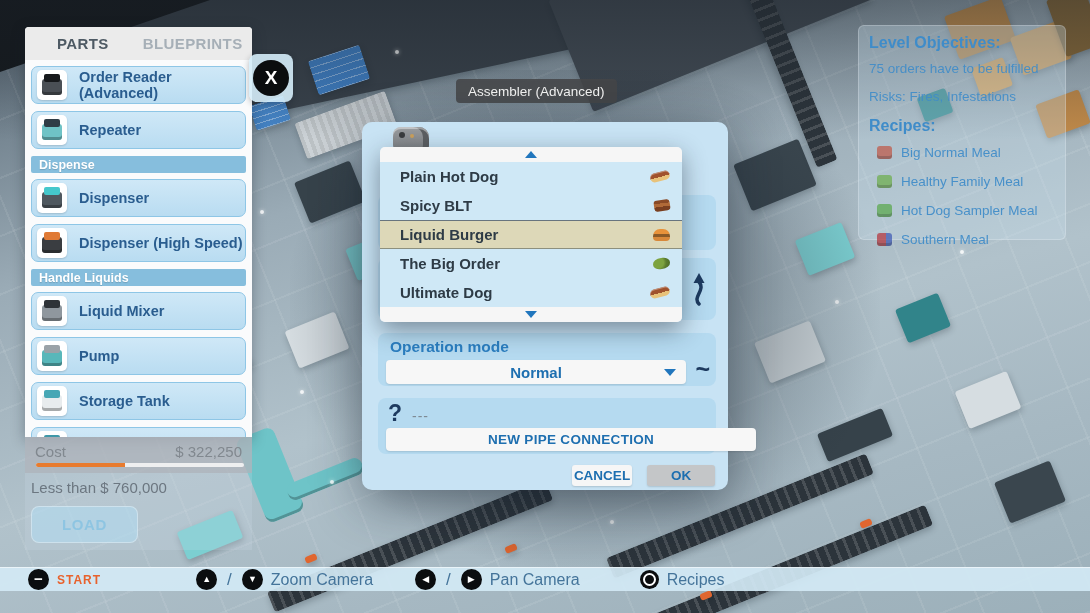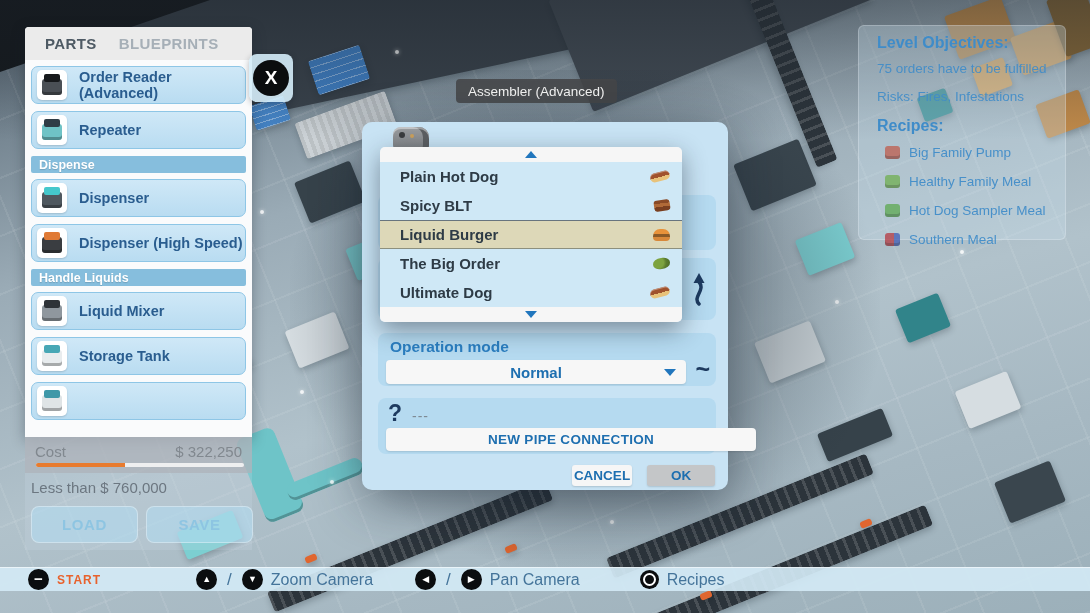--- a/index.html
+++ b/index.html
@@ -18,21 +18,21 @@
   .dot{position:absolute;width:4px;height:4px;border-radius:50%;background:rgba(255,255,255,.85);box-shadow:0 0 4px rgba(255,255,255,.7);}
   .wedge{position:absolute;left:0;top:0;width:210px;height:72px;background:#15191d;clip-path:polygon(0 0,100% 0,0 100%);}
   .topband{position:absolute;left:0;top:0;width:100%;height:140px;background:linear-gradient(180deg,rgba(25,32,40,.42),rgba(25,32,40,0));pointer-events:none;}
   .dialog-shadow{position:absolute;left:290px;top:70px;width:590px;height:500px;pointer-events:none;
     background:radial-gradient(ellipse at 50% 48%,rgba(30,42,54,.48) 0%,rgba(30,42,54,.26) 45%,rgba(30,42,54,0) 72%);}
 
   
   .parts-panel{position:absolute;left:25px;top:27px;width:227px;height:410px;background:#fafbfc;
     border-radius:4px 4px 0 0;overflow:hidden;box-shadow:0 4px 14px rgba(20,30,40,.35);}
   .tabbar{height:33px;background:#ebebeb;display:flex;align-items:center;gap:22px;padding:0 20px;}
-  .tab{font-size:15px;font-weight:bold;letter-spacing:.4px;cursor:default;}
+  .tab{font-size:15px;font-weight:bold;letter-spacing:.4px;cursor:default;margin-left:12px;}
   .tab.active{color:#4e5a64;}
   .tab.inactive{color:#a6afb7;}
   .plist{padding:6px 6px 0 6px;}
   .pitem{height:38px;margin-bottom:7px;border:1.5px solid #8ec6e6;border-radius:7px;
     background:linear-gradient(180deg,#cfe8f7,#b9dcf1);display:flex;align-items:center;padding-left:5px;}
   .pitem .lbl{margin-left:12px;font-size:14.5px;font-weight:600;color:#2a5d8f;}
   .phead{height:17px;margin:5px 0 6px 0;background:#86bedd;border-radius:2px;display:flex;align-items:center;
     padding-left:8px;font-size:12.5px;font-weight:bold;color:#fff;text-shadow:0 1px 1px rgba(0,0,0,.15);}
   .mi{width:30px;height:30px;background:#fff;border-radius:5px;position:relative;flex:0 0 30px;box-shadow:0 1px 2px rgba(0,0,0,.15);}
   .mi::before{content:"";position:absolute;left:5px;right:5px;top:9px;bottom:5px;border-radius:3px;background:var(--body);box-shadow:inset 0 -3px rgba(0,0,0,.28);}
@@ -101,21 +101,21 @@
     background:linear-gradient(180deg,#a0522d 0 55%,#e8c27a 55% 100%);box-shadow:inset 0 1px rgba(255,255,255,.35);}
   .f-sandwich{width:16px;height:11px;border-radius:3px;transform:rotate(-8deg);
     background:linear-gradient(180deg,#8a4a26 0 30%,#b06a38 30% 60%,#7a3f20 60%);}
   .f-burger{width:17px;height:12px;border-radius:7px 7px 4px 4px;
     background:linear-gradient(180deg,#e8923a 0 45%,#8a5a28 45% 65%,#d8883a 65%);}
   .f-salad{width:17px;height:11px;border-radius:50% 40% 50% 40%;transform:rotate(-5deg);
     background:radial-gradient(circle at 30% 40%,#7da33f 0 40%,#5c7d2e 60%,#4a6a26 100%);}
 
   
   .objectives{position:absolute;left:858px;top:25px;width:208px;height:215px;background:rgba(206,229,243,.30);
-    border:1px solid rgba(255,255,255,.22);border-radius:6px;padding:8px 18px;color:#3f8cc9;}
+    border:1px solid rgba(255,255,255,.22);border-radius:6px;padding:8px 10px;color:#3f8cc9;}
   .obj-title{font-size:16px;font-weight:bold;margin-bottom:9px;}
   .obj-line{font-size:13.5px;opacity:.9;margin-bottom:13px;}
   .obj-recipes-title{font-size:16px;font-weight:bold;margin-bottom:10px;}
   .recipe-row{display:flex;align-items:center;gap:9px;margin:0 0 14px 8px;font-size:13.5px;opacity:.92;}
   .recipe-ic{width:15px;height:13px;border-radius:3px;opacity:.8;flex:0 0 auto;box-shadow:inset 0 -3px rgba(0,0,0,.25);}
 
   
   .bottombar{position:absolute;left:0;top:567px;width:100%;height:24px;background:rgba(210,233,245,.92);
     border-top:1px solid rgba(255,255,255,.55);display:flex;align-items:center;}
   .bb-group{display:flex;align-items:center;gap:8px;cursor:pointer;}
@@ -186,21 +186,21 @@
     <span>Assembler (Advanced)</span>
   </div>
 
   <div class="objectives">
     <div class="obj-title">Level Objectives:</div>
     <div class="obj-line">75 orders have to be fulfilled</div>
     <div class="obj-line">Risks: Fires, Infestations</div>
     <div class="obj-recipes-title">Recipes:</div>
     <div class="recipe-row">
       <span class="recipe-ic" style="background:#c05a4a;"></span>
-      <span>Big Family Pump</span>
+      <span>Big Normal Meal</span>
     </div>
     <div class="recipe-row">
       <span class="recipe-ic" style="background:#6fae4e;"></span>
       <span>Healthy Family Meal</span>
     </div>
     <div class="recipe-row">
       <span class="recipe-ic" style="background:#5aa84e;"></span>
       <span>Hot Dog Sampler Meal</span>
     </div>
     <div class="recipe-row">
@@ -231,20 +231,24 @@
       <div class="pitem">
         <span class="mi ic-dispenserhs"></span>
         <span class="lbl">Dispenser (High Speed)</span>
       </div>
       <div class="phead">Handle Liquids</div>
       <div class="pitem">
         <span class="mi ic-mixer"></span>
         <span class="lbl">Liquid Mixer</span>
       </div>
       <div class="pitem">
+        <span class="mi ic-pump"></span>
+        <span class="lbl">Pump</span>
+      </div>
+      <div class="pitem">
         <span class="mi ic-tank"></span>
         <span class="lbl">Storage Tank</span>
       </div>
       <div class="pitem">
         <span class="mi ic-tanklg"></span>
 
       </div>
     </div>
   </div>
 
@@ -255,21 +259,20 @@
     </div>
     <div class="cost-bar">
       <div class="cost-fill" style="width: 43%;"></div>
     </div>
   </div>
   <div class="limit-strip">
     <div class="limit-text">Less than $ 760,000</div>
   </div>
   <div class="lp-buttons">
     <div class="lp-btn">LOAD</div>
-    <div class="lp-btn">SAVE</div>
   </div>
 
   <div class="close-wrap">
     <div class="close-circle">X</div>
   </div>
 
   <div class="dialog">
     <div class="assembler-peek"></div>
     <div class="dsection sec-a"></div>
     <div class="dsection sec-b">

